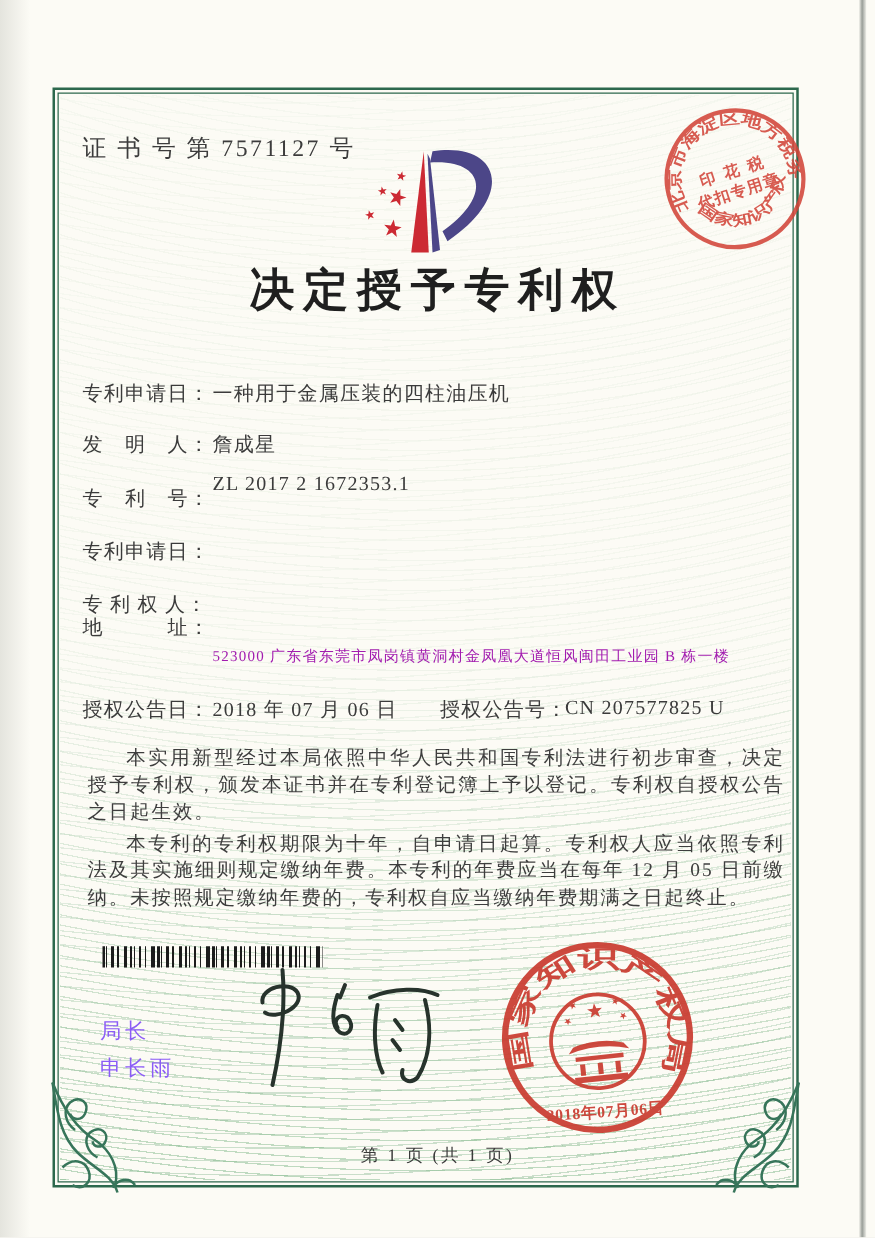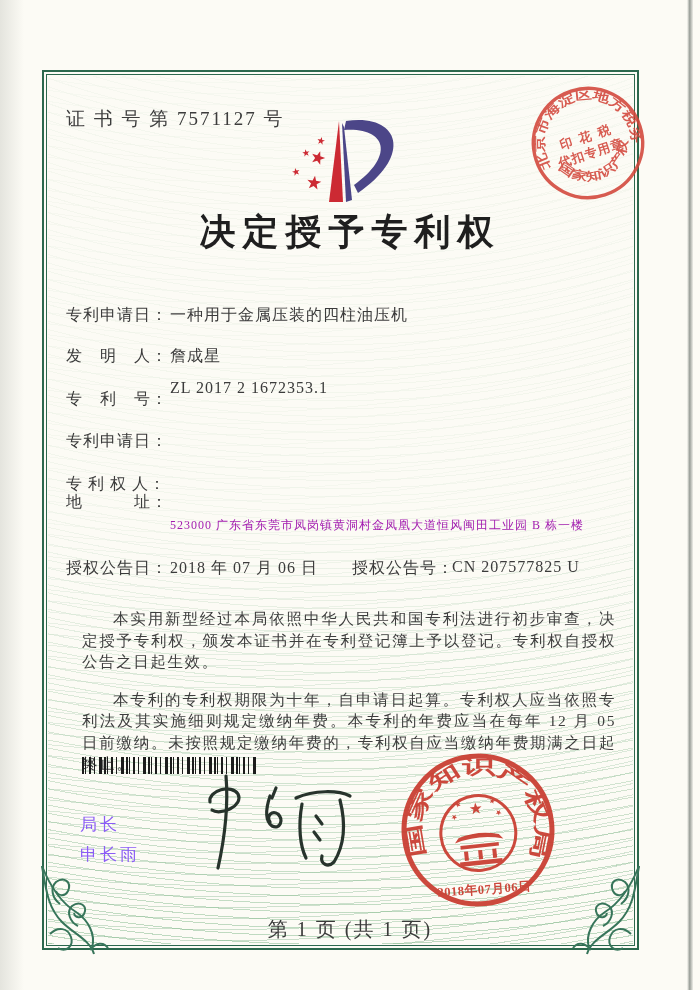--- a/index.html
+++ b/index.html
@@ -19,26 +19,26 @@
     -webkit-mask-image:linear-gradient(to bottom,rgba(0,0,0,0.10) 0%,rgba(0,0,0,0.14) 50%,rgba(0,0,0,0.50) 72%,rgba(0,0,0,0.95) 100%);
     mask-image:linear-gradient(to bottom,rgba(0,0,0,0.10) 0%,rgba(0,0,0,0.14) 50%,rgba(0,0,0,0.50) 72%,rgba(0,0,0,0.95) 100%);}
   .abs{position:absolute;}
   .cert-no{left:66px;top:106px;font-size:19px;letter-spacing:2px;color:#3c3c3c;white-space:pre;}
   .title{left:0;top:208px;width:700px;text-align:center;font-size:36px;font-weight:700;
          letter-spacing:7px;color:#1f1f1f;}
   .lbl,.val{font-size:16px;letter-spacing:1px;color:#3b3b3b;white-space:pre;}
   .val-wrap{font-size:12px;letter-spacing:1px;color:#a21caf;line-height:19.5px;width:472px;white-space:normal;}
   .paras{left:66px;top:592px;width:566px;font-size:15.5px;line-height:21.5px;
          letter-spacing:1.6px;text-align:justify;color:#3e3e3e;}
-  .paras p{margin:16px;text-indent:2em;}
+  .paras p{margin:4px;text-indent:2em;}
   .barcode{left:82px;top:757px;width:176px;height:17px;background:
     repeating-linear-gradient(90deg,#1c1c1c 0 2px,transparent 2px 3px,#1c1c1c 3px 4px,transparent 4px 7px,
     #1c1c1c 7px 9px,transparent 9px 12px,#1c1c1c 12px 13px,transparent 13px 17px,#1c1c1c 17px 20px,transparent 20px 22px);}
   .director{font-size:17px;letter-spacing:3px;color:#8b5cf6;}
-  .footer{left:0;top:916px;width:700px;text-align:center;font-size:20px;letter-spacing:2px;color:#3a3a3a;white-space:pre;}
+  .footer{left:0;top:916px;width:700px;text-align:center;font-size:14px;letter-spacing:2px;color:#3a3a3a;white-space:pre;}
   .stamp-text{fill:#d2453a;font-family:"Liberation Serif","DejaVu Serif",serif;font-weight:bold;}
   .seal-text{fill:#c93a2e;font-family:"Liberation Serif","DejaVu Serif",serif;font-weight:bold;}
 </style>
 </head>
 <body>
 
 <div class="paper">
 
   <svg width="0" height="0" style="position:absolute" aria-hidden="true">
     <defs>

